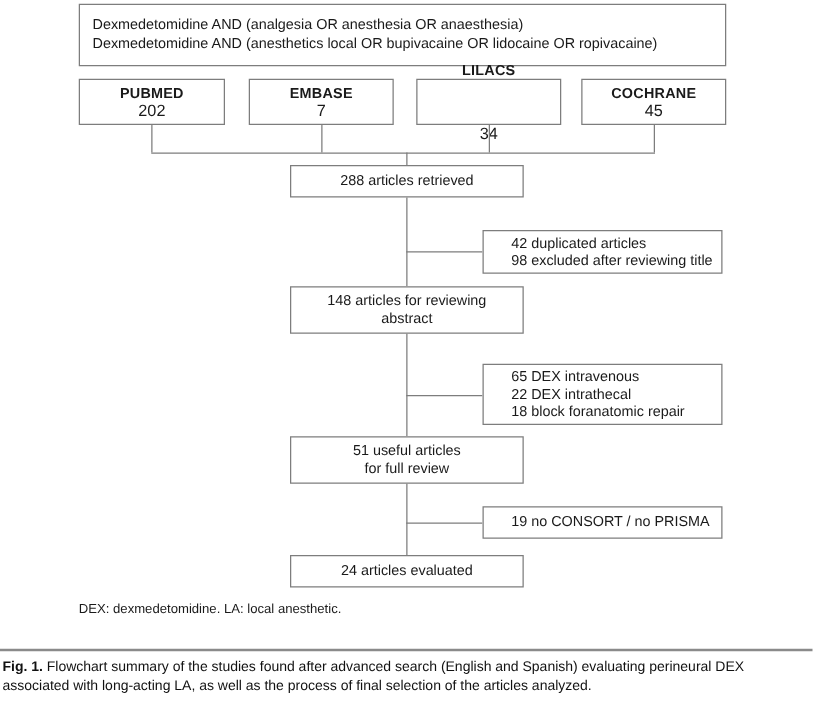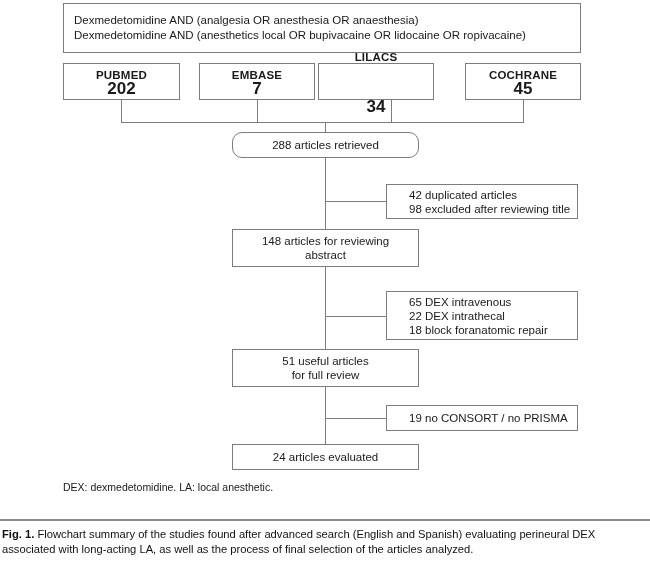--- a/index.html
+++ b/index.html
@@ -57,31 +57,30 @@
     top: 63px;
     height: 37px;
   }
   .db-box .db-name {
     font-weight: bold;
     font-size: 11.5px;
     letter-spacing: 0.2px;
     display: block;
   }
   .db-box .db-count {
-    font-size: 17px;
+    font-size: 13px;
     display: block;
-    font-weight: bold;
   }
   #db-pubmed   { left: 63px;  width: 117px; }
   #db-embase   { left: 199px; width: 116px; }
-  #db-lilacs   { left: 318px; width: 116px; gap: 36px; }
+  #db-lilacs   { left: 333px; width: 116px; gap: 36px; }
   #db-cochrane { left: 465px; width: 116px; }
 
   
-  #box-retrieved { left: 232px; top: 132px; width: 187px; height: 26px; border-radius: 10px; }
+  #box-retrieved { left: 232px; top: 132px; width: 187px; height: 26px; }
   #box-abstract  { left: 232px; top: 229px; width: 187px; height: 38px; }
   #box-useful    { left: 232px; top: 349px; width: 187px; height: 38px; }
   #box-evaluated { left: 232px; top: 444px; width: 187px; height: 26px; }
 
   
   #box-excl-1 { left: 386px; top: 184px; width: 192px; height: 35px; }
   #box-excl-2 { left: 386px; top: 291px; width: 192px; height: 49px; }
   #box-excl-3 { left: 386px; top: 405px; width: 192px; height: 26px; }
 
   

